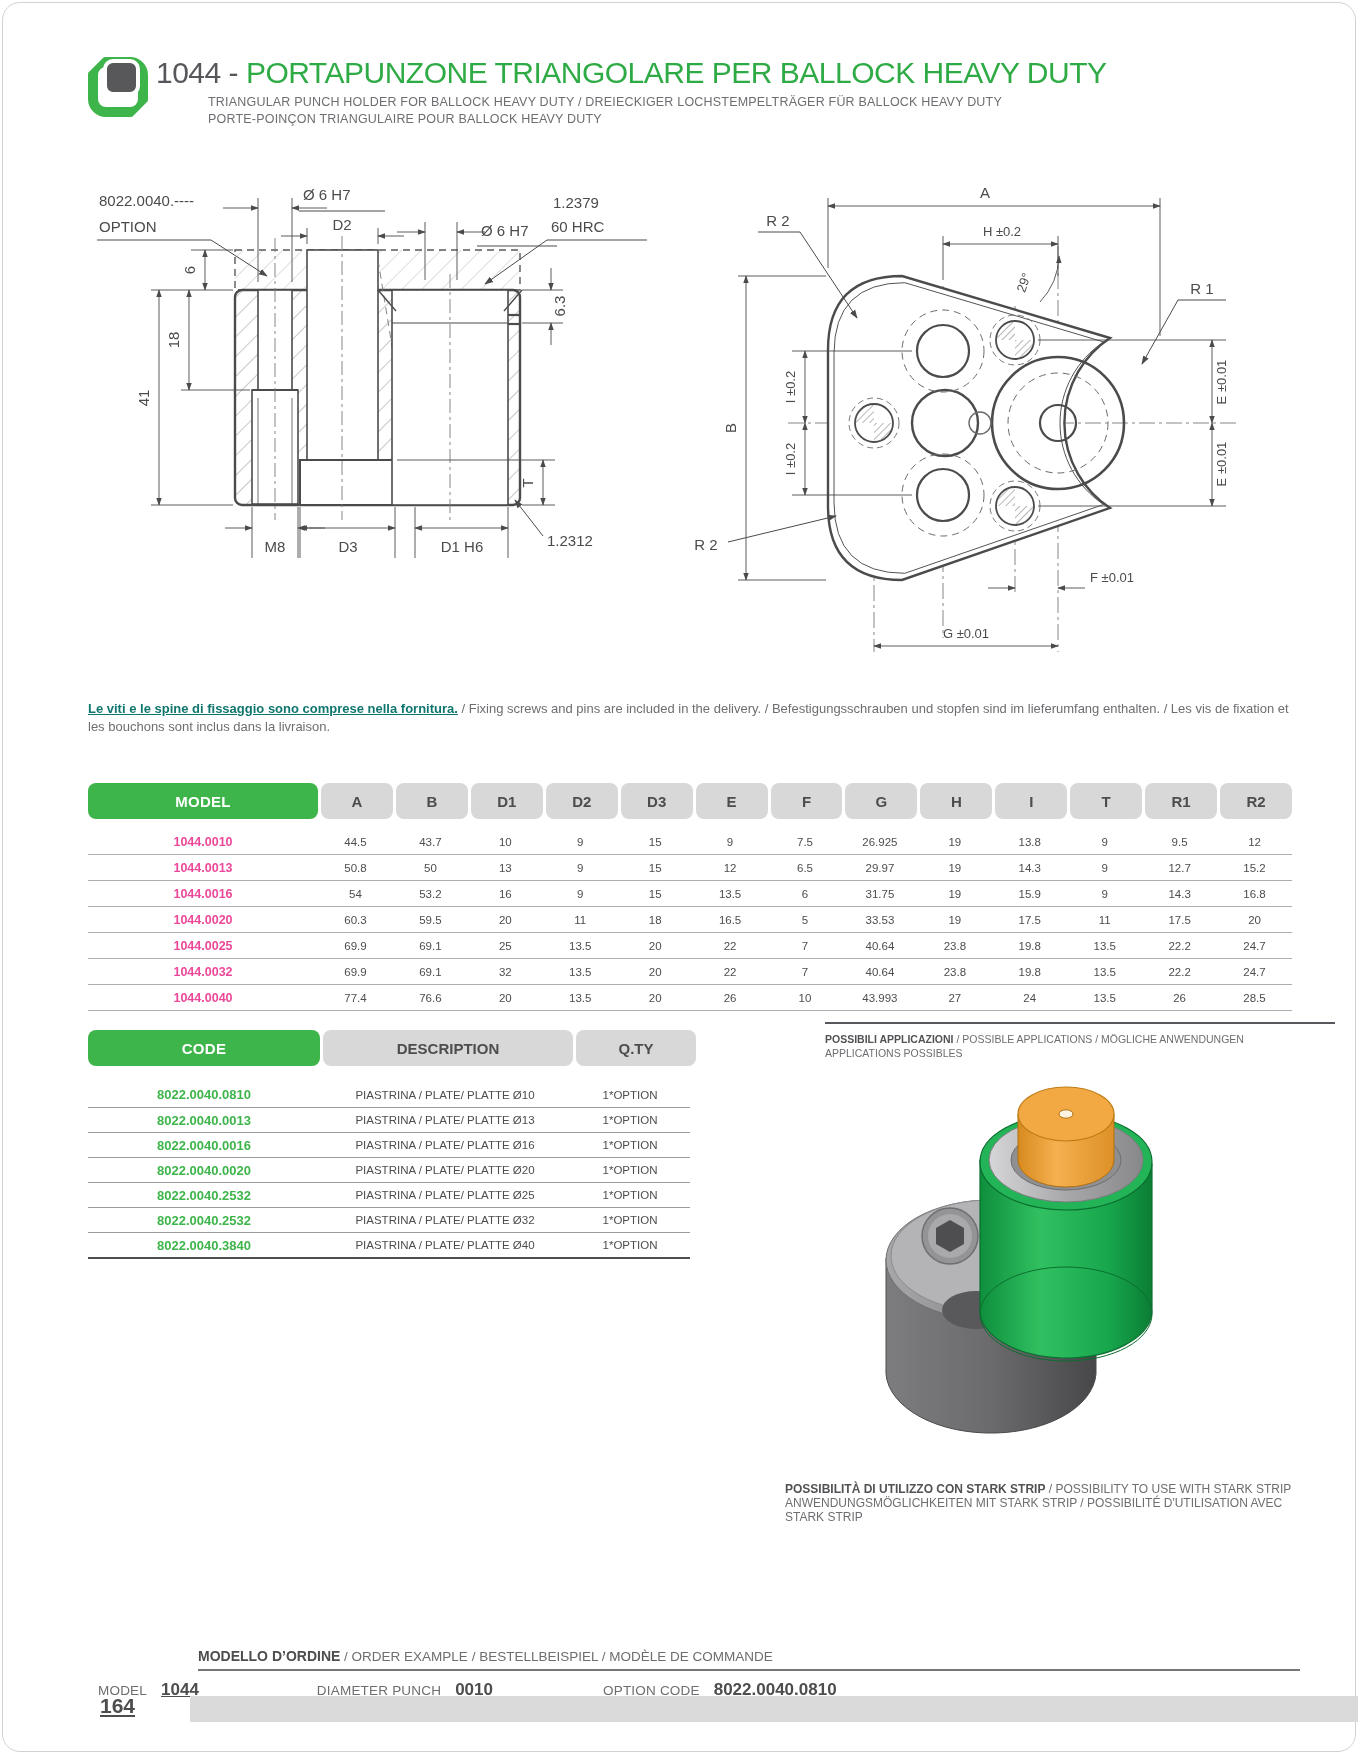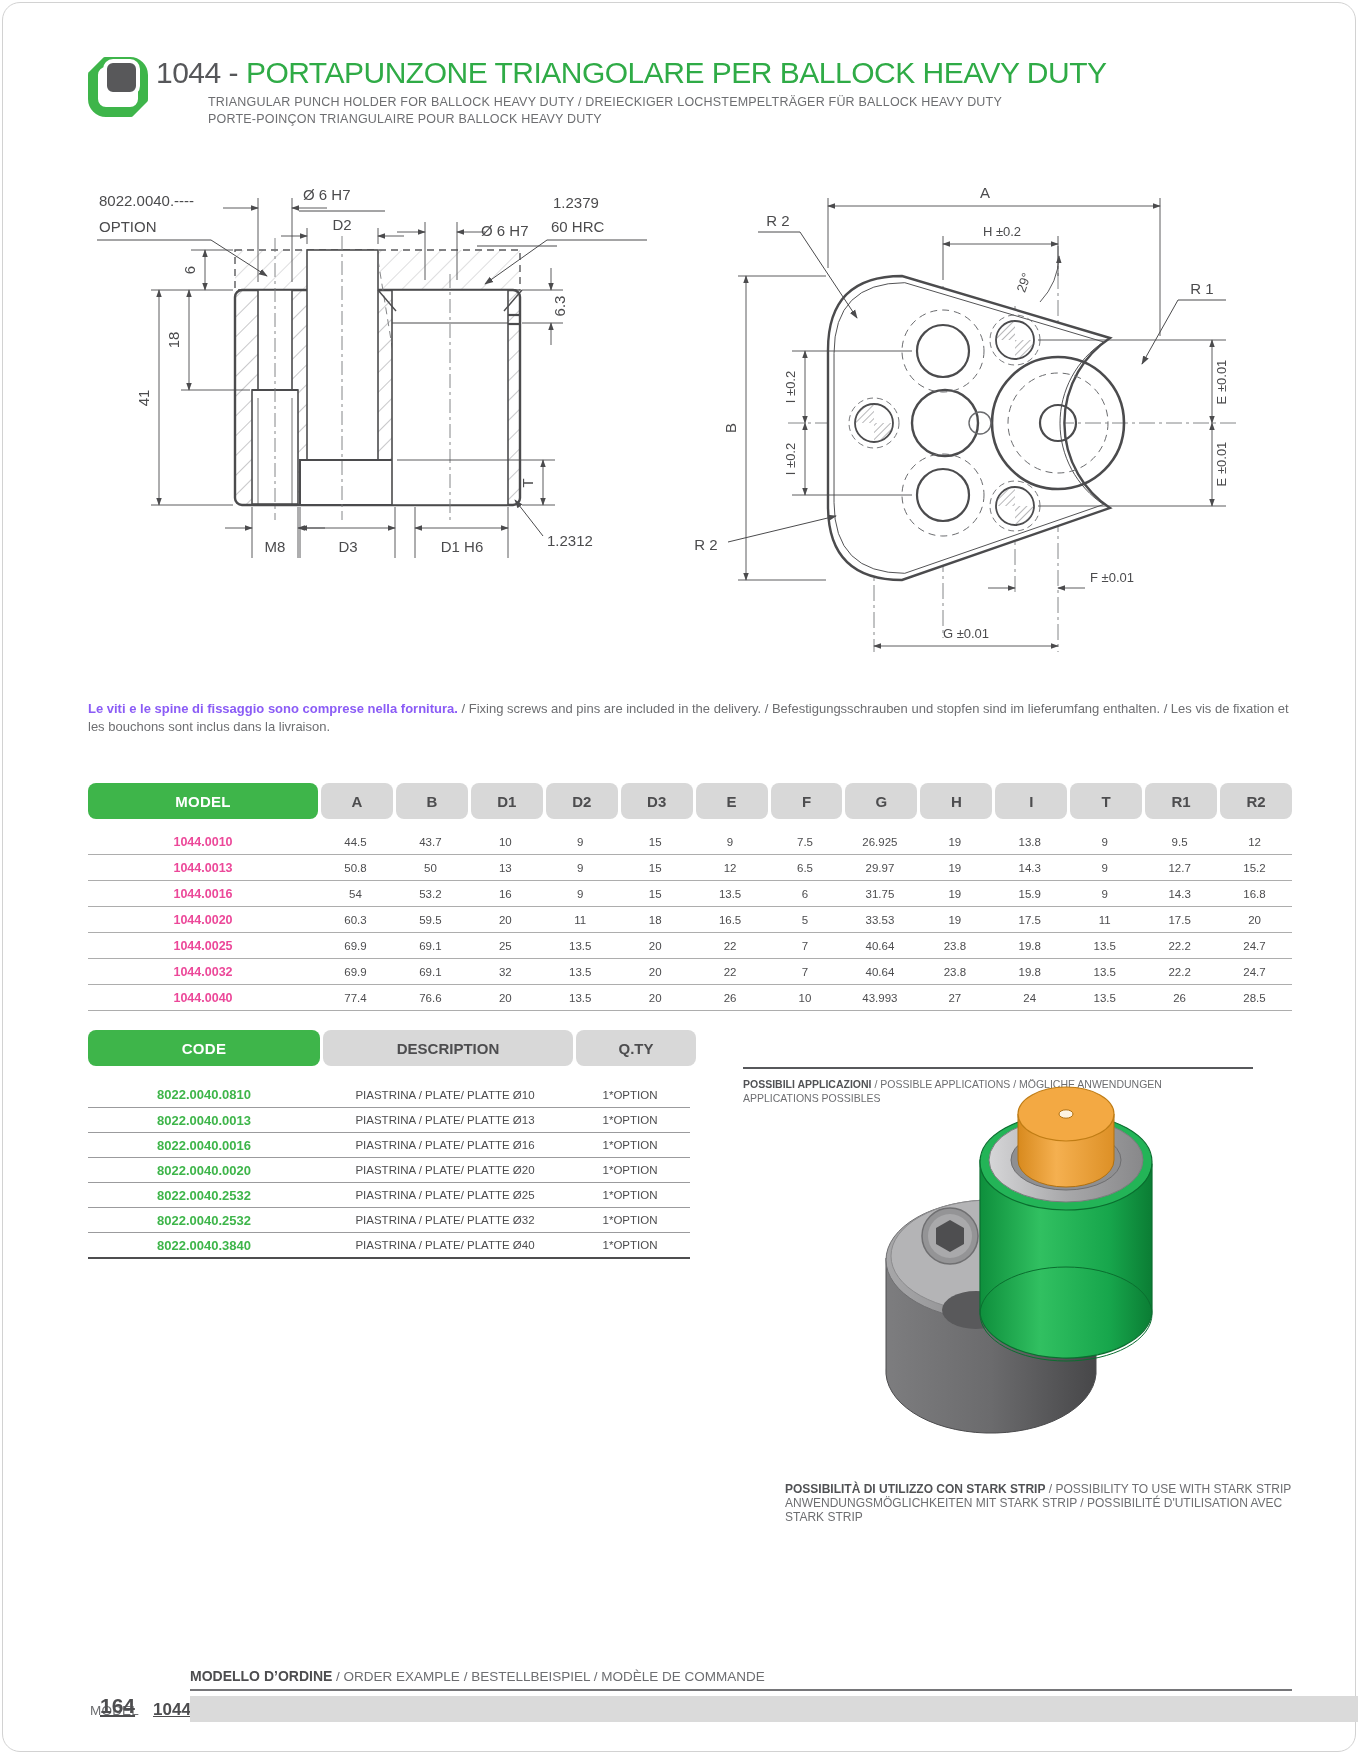--- a/index.html
+++ b/index.html
@@ -18,21 +18,21 @@
   .title-main { color:#2fab46; }
   .subtitle { position:absolute; left:120px; top:44px; width:900px; font-size:12.5px; color:#6d6e71; line-height:17px; letter-spacing:0.2px; }
 
   
   svg text { font-family:"Liberation Sans", sans-serif; fill:#4b4b4d; }
   .dlab { font-size:15px; }
   .dlab-s { font-size:13px; }
 
   
   .note { position:absolute; left:88px; top:700px; width:1210px; font-size:13px; line-height:18px; color:#6d6e71; }
-  .note b { color:#8b5cf6; }
+  .note b { color:#0f766e;text-decoration:underline; }
 
   
   .dim-table { position:absolute; left:88px; top:783px; width:1204px; }
   .dim-head { display:grid; grid-template-columns:230px repeat(13,1fr); column-gap:3px; }
   .tab { background:#d8d8d8; border-radius:8px; text-align:center; font-weight:bold; font-size:15px; color:#4d4d4f; padding:10px 0 9px; }
   .tab.green { background:#3eb54a; color:#fff; letter-spacing:0.3px; }
   .dim-body { margin-top:10px; }
   .dim-row { display:grid; grid-template-columns:230px repeat(13,1fr); border-bottom:1px solid #adadad; height:26px; align-items:center; }
   .dim-row:first-child { border-top:none; }
   .dim-cell { text-align:center; font-size:11.5px; color:#4d4d4f; }
@@ -41,30 +41,30 @@
   
   .opt-table { position:absolute; left:88px; top:1030px; width:602px; }
   .opt-head { display:grid; grid-template-columns:232px 250px 120px; column-gap:3px; }
   .opt-body { margin-top:16px; border-bottom:2px solid #4d4d4f; }
   .opt-row { display:grid; grid-template-columns:232px 250px 120px; border-top:1px solid #9b9b9d; height:25px; align-items:center; }
   .opt-row:first-child { border-top:none; }
   .opt-code { text-align:center; color:#3eb54a; font-weight:bold; font-size:13px; }
   .opt-desc, .opt-qty { text-align:center; font-size:11.5px; color:#4d4d4f; }
 
   
-  .apps { position:absolute; left:743px; top:1022px; width:510px;margin-top:45px; }
+  .apps { position:absolute; left:825px; top:1022px; width:510px; }
   .apps-rule { border:none; border-top:2px solid #57585b; margin-bottom:8px; }
   .apps-title { font-size:10.5px; color:#6d6e71; line-height:14px; }
   .apps-title b { color:#515255; }
   .figure3d { position:absolute; left:858px; top:1068px; width:336px; height:380px; }
   .caption { position:absolute; left:785px; top:1482px; width:520px; font-size:12px; color:#6d6e71; line-height:14px; }
   .caption b { color:#515255; }
 
   
-  .order { position:absolute; left:88px; top:1648px; width:1204px;margin-top:20px; }
+  .order { position:absolute; left:96px; top:1648px; width:1204px; }
   .order-head { margin-left:102px; font-size:13.5px; color:#6d6e71; padding-bottom:5px; border-bottom:2px solid #767679; }
   .order-head b { color:#4d4d4f; font-size:14px; }
   .order-fields { display:flex; align-items:baseline; margin-top:9px; }
   .fld-label { font-size:13.5px; color:#6d6e71; letter-spacing:0.2px; }
   .fld-value { font-weight:bold; font-size:17px; color:#4d4d4f; margin-left:14px;text-decoration:underline; }
   .fld:nth-child(1){ margin-left:2px; } .fld:nth-child(2){ margin-left:118px; } .fld:nth-child(3){ margin-left:110px; }
   .fld { display:flex; align-items:baseline; }
 
   
   .pageno { position:absolute; left:100px; top:1694px; font-size:21px; font-weight:bold; color:#4d4d4f;text-decoration:underline; }

